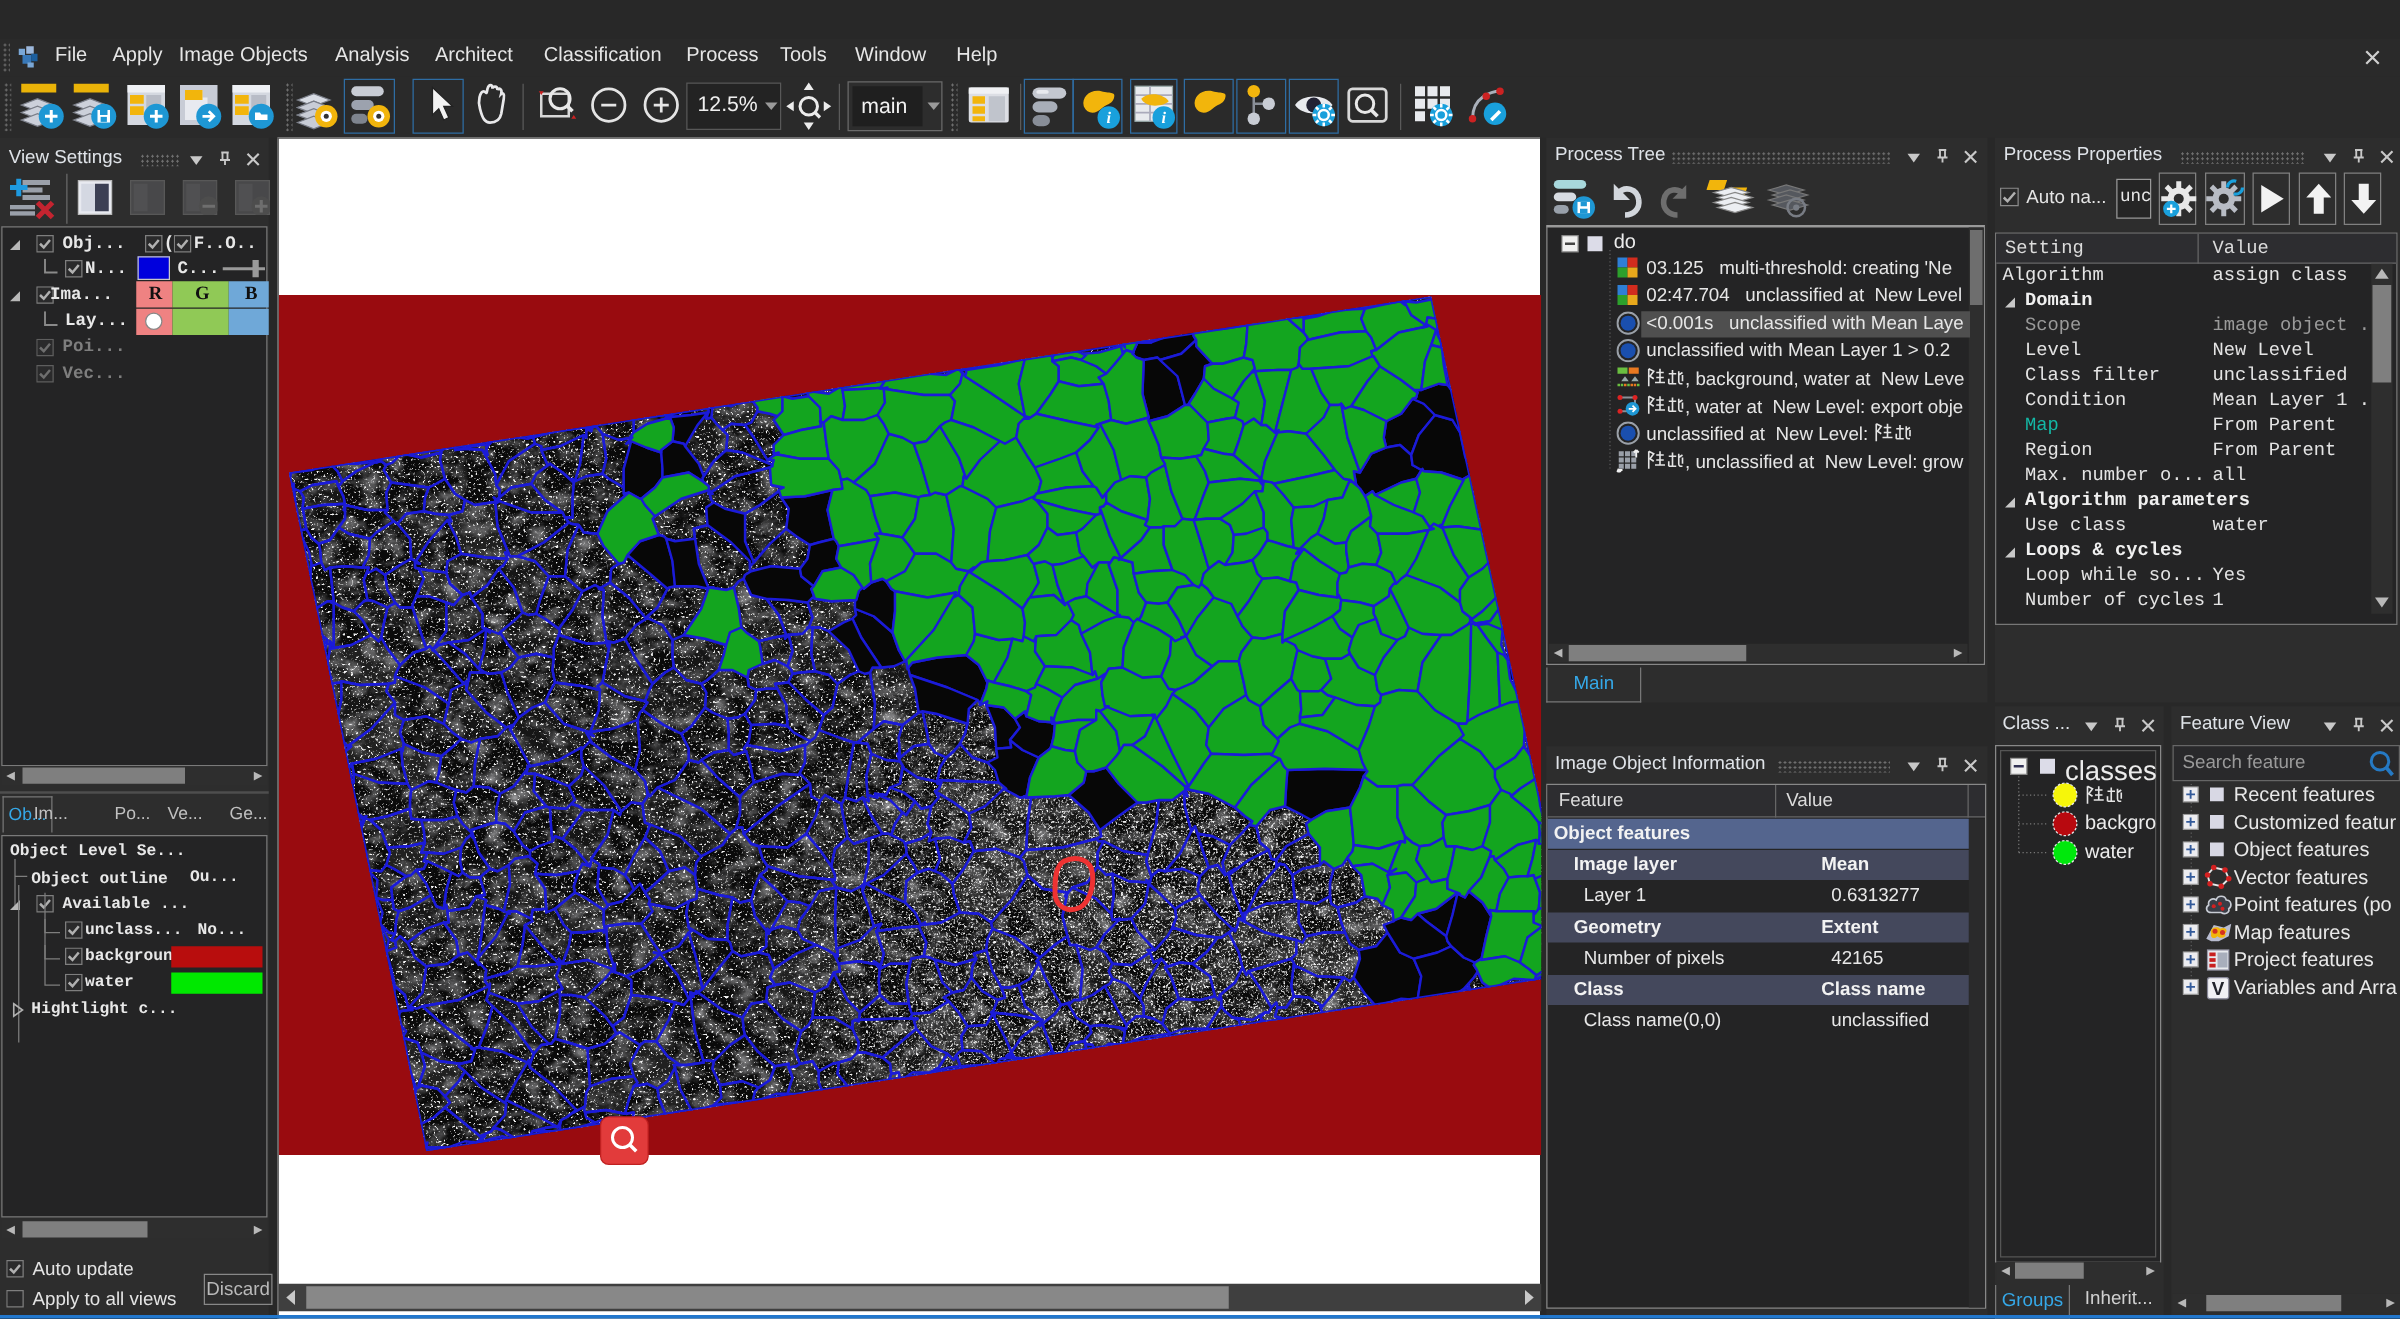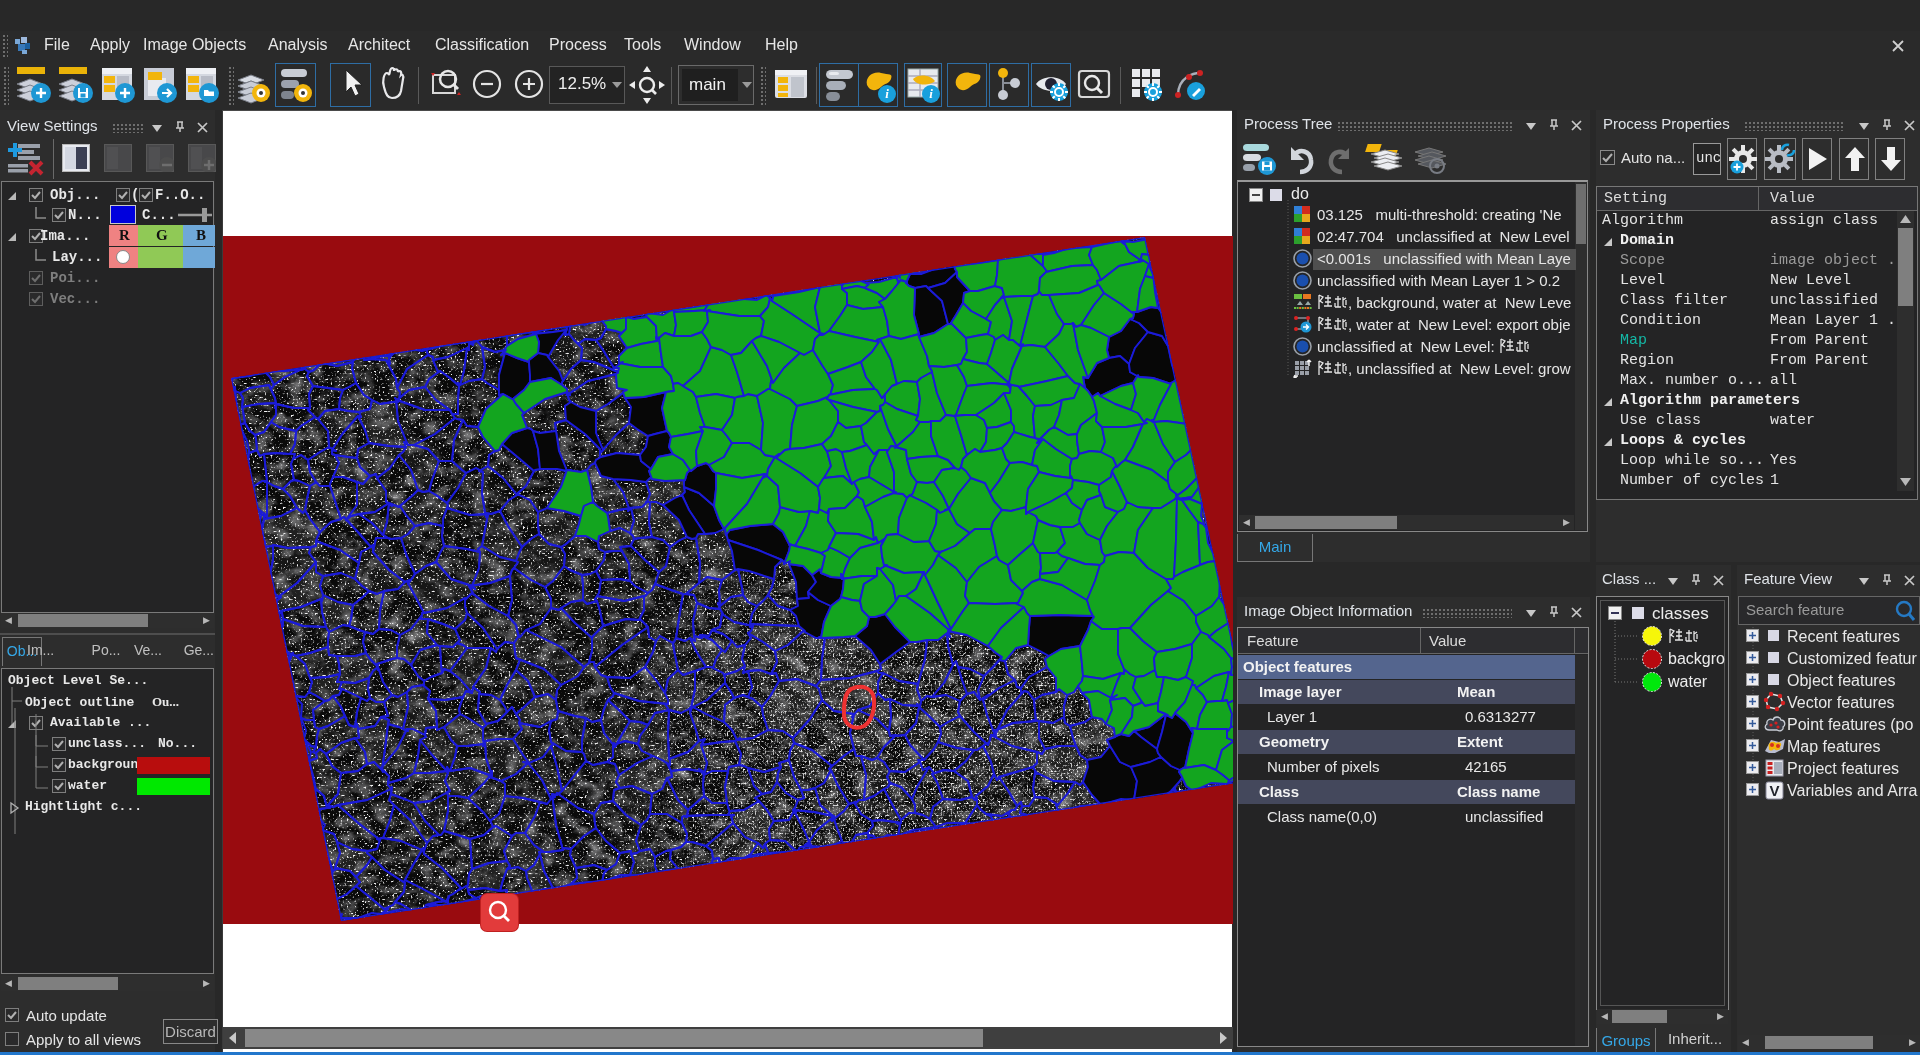--- a/index.html
+++ b/index.html
@@ -367,21 +367,21 @@
   <div class="abs" style="left:27px;top:527px;width:40px;height:29px;color:#c0c0c0;font-size:14px;text-align:left;line-height:27px">Im...</div>
   <div class="abs" style="left:86px;top:527px;width:40px;height:29px;color:#c0c0c0;font-size:14px;text-align:center;line-height:27px">Po...</div>
   <div class="abs" style="left:128px;top:527px;width:40px;height:29px;color:#c0c0c0;font-size:14px;text-align:center;line-height:27px">Ve...</div>
   <div class="abs" style="left:174px;top:527px;width:40px;height:29px;color:#c0c0c0;font-size:14px;text-align:right;line-height:27px">Ge...</div>
   <div class="treebox abs" style="left:1px;top:558px;width:213px;height:306px"></div>
   <div class="abs" style="left:8px;top:563px;font-family:'Liberation Mono',monospace;font-weight:bold;font-size:13px;font-size:13px;color:#e8e8e8;white-space:pre">Object Level Se...</div>
   <svg class="abs" style="left:8px;top:577px" width="14" height="40">
         <path d="M4,0 V14 H14 M4,14 V40" stroke="#7e7e7e" stroke-width="1" fill="none"></path>
       </svg>
   <div class="abs" style="left:25px;top:585px;font-family:'Liberation Mono',monospace;font-weight:bold;font-size:13px;font-size:13px;color:#e8e8e8;white-space:pre">Object outline</div>
-  <div class="abs" style="left:152px;top:584px;font-family:Liberation Serif, serif;font-weight:bold;font-size:13px;font-size:13px;color:#e8e8e8;white-space:pre">Ou...</div>
+  <div class="abs" style="left:152px;top:584px;font-family:Liberation Mono, monospace;font-weight:bold;font-size:13px;font-size:13px;color:#e8e8e8;white-space:pre">Ou...</div>
   <svg class="abs" style="left:6px;top:608px" width="12" height="12">
         <path d="M10,2 L10,10 L2,10 Z" fill="#b8b8b8"></path>
       </svg>
   <svg class="abs" style="left:29px;top:606px" width="15" height="15">
         <rect x="0.5" y="0.5" width="13" height="13" fill="#2a2a2b" stroke="#7e7e7e"></rect>
         <path d="M3,7 l3,3 l5,-6" stroke="#b0b0b0" stroke-width="2" fill="none"></path>
       </svg>
   <div class="abs" style="left:50px;top:605px;font-family:'Liberation Mono',monospace;font-weight:bold;font-size:13px;font-size:13px;color:#e8e8e8;white-space:pre">Available ...</div>
   <svg class="abs" style="left:14px;top:598px" width="10" height="130">
         <path d="M1,0 V126" stroke="#7e7e7e" stroke-width="1" fill="none"></path>
@@ -1368,21 +1368,21 @@
   <svg class="abs" style="left:116px;top:9px" width="13" height="13">
         <path d="M2,2 L11,11 M11,2 L2,11" stroke="#c8c8c8" stroke-width="1.7"></path>
       </svg>
   <div class="abs" style="left:0;top:31px;width:133px;height:414px;background:#242425;border:1px solid #888"></div>
   <div class="abs" style="left:4px;top:35px;width:125px;height:406px;border:1px solid #555"></div>
   <svg class="abs" style="left:12px;top:41px" width="15" height="15">
         <rect x="0.5" y="0.5" width="13" height="13" fill="#f0f0f0" stroke="#888"></rect>
         <path d="M3,7 H11" stroke="#335" stroke-width="2"></path>
       </svg>
   <div class="abs" style="left:36px;top:42px;width:12px;height:12px;background:#dcdce8"></div>
-  <div class="abs" style="left:56px;top:39px;font-size:17px;color:#ececec">classes</div>
+  <div class="abs" style="left:56px;top:39px;font-size:22px;color:#ececec">classes</div>
   <svg class="abs" style="left:18px;top:56px" width="30" height="70">
         <path d="M1,0 V61 M1,15 H24 M1,38 H24 M1,61 H24" stroke="#777" stroke-width="1" stroke-dasharray="1,2" fill="none"></path>
       </svg>
   <svg class="abs" style="left:45px;top:60px" width="22" height="22">
         <circle cx="11" cy="11" r="9.5" fill="#f6f60a" stroke="#e8e8e8" stroke-width="1" stroke-dasharray="2,1.5"></circle>
       </svg>
   <div class="abs" style="left:72px;top:63px"><svg width="31" height="16" viewBox="0 0 31 16" style="vertical-align:-2px">
           <g stroke="#e4e4e4" stroke-width="1.3" fill="none">
             <path d="M2,1 V15 M2,1 L6,3 L3,7 L6,9"></path>
             <path d="M8,4 H14 M11,1 V12 M8,8 H14 M7,12 H15"></path>

